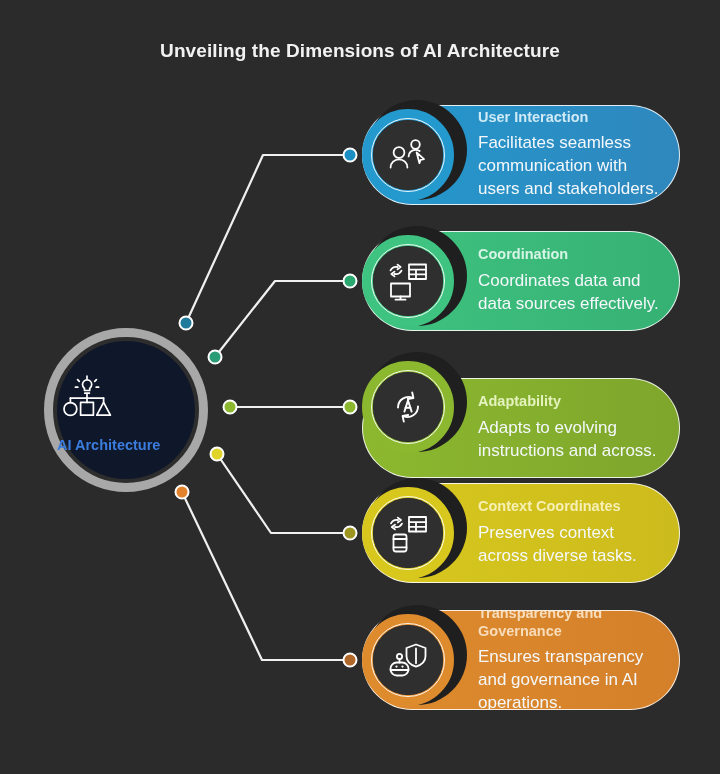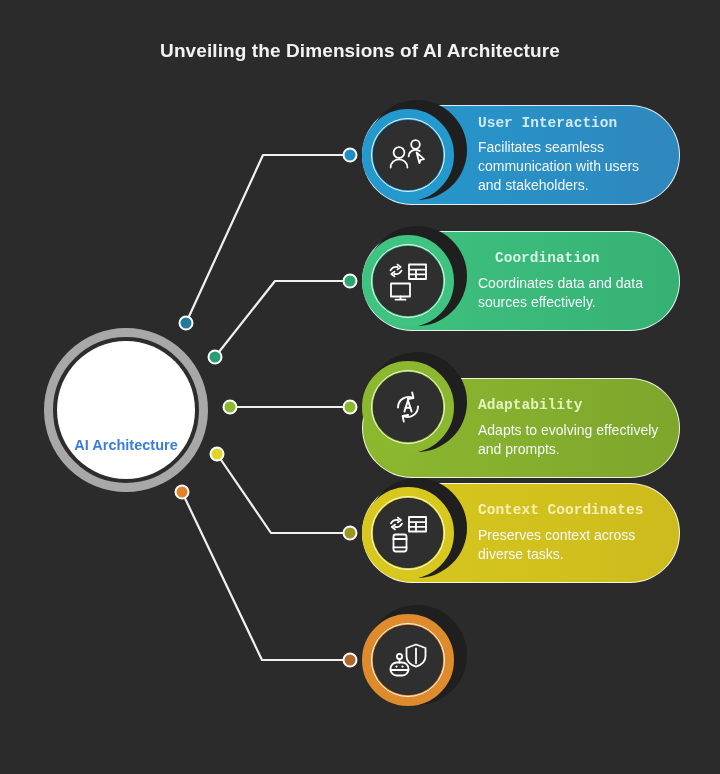--- a/index.html
+++ b/index.html
@@ -53,24 +53,23 @@
     border-radius: 50%;
     border: 9px solid #a8a8a8;
     box-sizing: border-box;
     background: #2d2d2d;
   }
   #hub-inner {
     position: absolute;
     left: 13px; top: 13px;
     width: 138px; height: 138px;
     border-radius: 50%;
-    background: #ffffff;
+    background: #0f172a;
     display: flex;
     flex-direction: column;
-    align-items: center;
     justify-content: center;
   }
   #hub-icon { margin-top: 6px; }
   #hub-label {
     margin-top: 12px;
     font-size: 14.5px;
     font-weight: bold;
     color: #3b7ddd;
     white-space: nowrap;
   }
@@ -94,24 +93,23 @@
     height: 100%;
     display: flex;
     flex-direction: column;
     justify-content: center;
   }
   .card-title {
     font-size: 14.5px;
     font-weight: bold;
     line-height: 1.2;
     margin-bottom: 6px;
-    font-family: Liberation Mono, monospace;
   }
   .card-desc {
-    font-size: 14px;
+    font-size: 17px;
     line-height: 1.35;
     color: #f4f8fb;
   }
 
   
   .badge {
     position: absolute;
     width: 92px;
     height: 92px;
     border-radius: 50%;
@@ -224,21 +222,21 @@
           <path d="M22.6 21.4c0-3.8 3-6.5 6.9-6.5 1.6 0 3 .4 4.2 1.2"></path>
           <path d="M30.6 17.4 38 24.2l-3.4.6-1.2 3.3z"></path>
         </svg>
       </span>
     </div>
   </div>
 
   <div class="badge-shadow" style="left:367px; top:226px;"></div>
   <div class="card" style="top:231px; background:linear-gradient(90deg,#3fc380 0%,#36b174 100%);">
     <div class="card-text">
-      <div class="card-title" style="color:#d6f5e6;margin-left:17px;">Coordination</div>
+      <div class="card-title" style="color:#d6f5e6;">Coordination</div>
       <div class="card-desc">Coordinates data and data sources effectively.</div>
     </div>
   </div>
   <div class="badge" style="left:362px; top:235px;">
     <div class="badge-ring" style="border-color:#3fc380;"></div>
     <div class="badge-hair"></div>
     <div class="badge-core">
       <span>
         <svg width="44" height="42" viewBox="0 0 44 42" fill="none" stroke="#ffffff" stroke-width="1.8" stroke-linecap="round" stroke-linejoin="round">
           <path d="M4.5 10.4c1.4-2.6 4.2-4 7-3.4"></path>
@@ -251,21 +249,21 @@
           <path d="M14.5 36.5v3.2M9.5 39.7h10"></path>
         </svg>
       </span>
     </div>
   </div>
 
   <div class="badge-shadow" style="left:367px; top:352px;"></div>
   <div class="card" style="top:378px; background:linear-gradient(90deg,#8cb82f 0%,#7ea62c 100%);">
     <div class="card-text">
       <div class="card-title" style="color:#e4f3bd;">Adaptability</div>
-      <div class="card-desc">Adapts to evolving effectively and prompts.</div>
+      <div class="card-desc">Adapts to evolving instructions and across.</div>
     </div>
   </div>
   <div class="badge" style="left:362px; top:361px;">
     <div class="badge-ring" style="border-color:#8cb82f;"></div>
     <div class="badge-hair"></div>
     <div class="badge-core">
       <span>
         <svg width="42" height="42" viewBox="0 0 42 42" fill="none" stroke="#ffffff" stroke-width="1.9" stroke-linecap="round" stroke-linejoin="round">
           <path d="M31 20.5a10.5 10.5 0 0 1-14.6 9.7"></path>
           <path d="M11 21.5a10.5 10.5 0 0 1 14.8-9.6"></path>
@@ -298,20 +296,26 @@
           <rect x="23" y="5" width="17" height="14.5"></rect>
           <path d="M23 10.1h17M30 10.1v9.4M23 14.9h17"></path>
           <rect x="7.5" y="22.5" width="13" height="17" rx="2.2"></rect>
           <path d="M7.5 27h13M7.5 35.4h13"></path>
         </svg>
       </span>
     </div>
   </div>
 
   <div class="badge-shadow" style="left:367px; top:605px;"></div>
+  <div class="card" style="top:610px; background:linear-gradient(90deg,#de8b2e 0%,#d4802a 100%);">
+    <div class="card-text">
+      <div class="card-title" style="color:#f7ddbb;">Transparency and Governance</div>
+      <div class="card-desc">Ensures transparency and governance in AI operations.</div>
+    </div>
+  </div>
   <div class="badge" style="left:362px; top:614px;">
     <div class="badge-ring" style="border-color:#de8b2e;"></div>
     <div class="badge-hair"></div>
     <div class="badge-core">
       <span>
         <svg width="44" height="42" viewBox="0 0 44 42" fill="none" stroke="#ffffff" stroke-width="1.8" stroke-linecap="round" stroke-linejoin="round">
           <path d="M30 5.5 39.5 9v8.2c0 5-4 8.6-9.5 10.5-5.5-1.9-9.5-5.5-9.5-10.5V9z"></path>
           <path d="M30 9.5v14.8"></path>
           <circle cx="13.5" cy="17.5" r="2.6"></circle>
           <path d="M13.5 20.1v3.4"></path>

